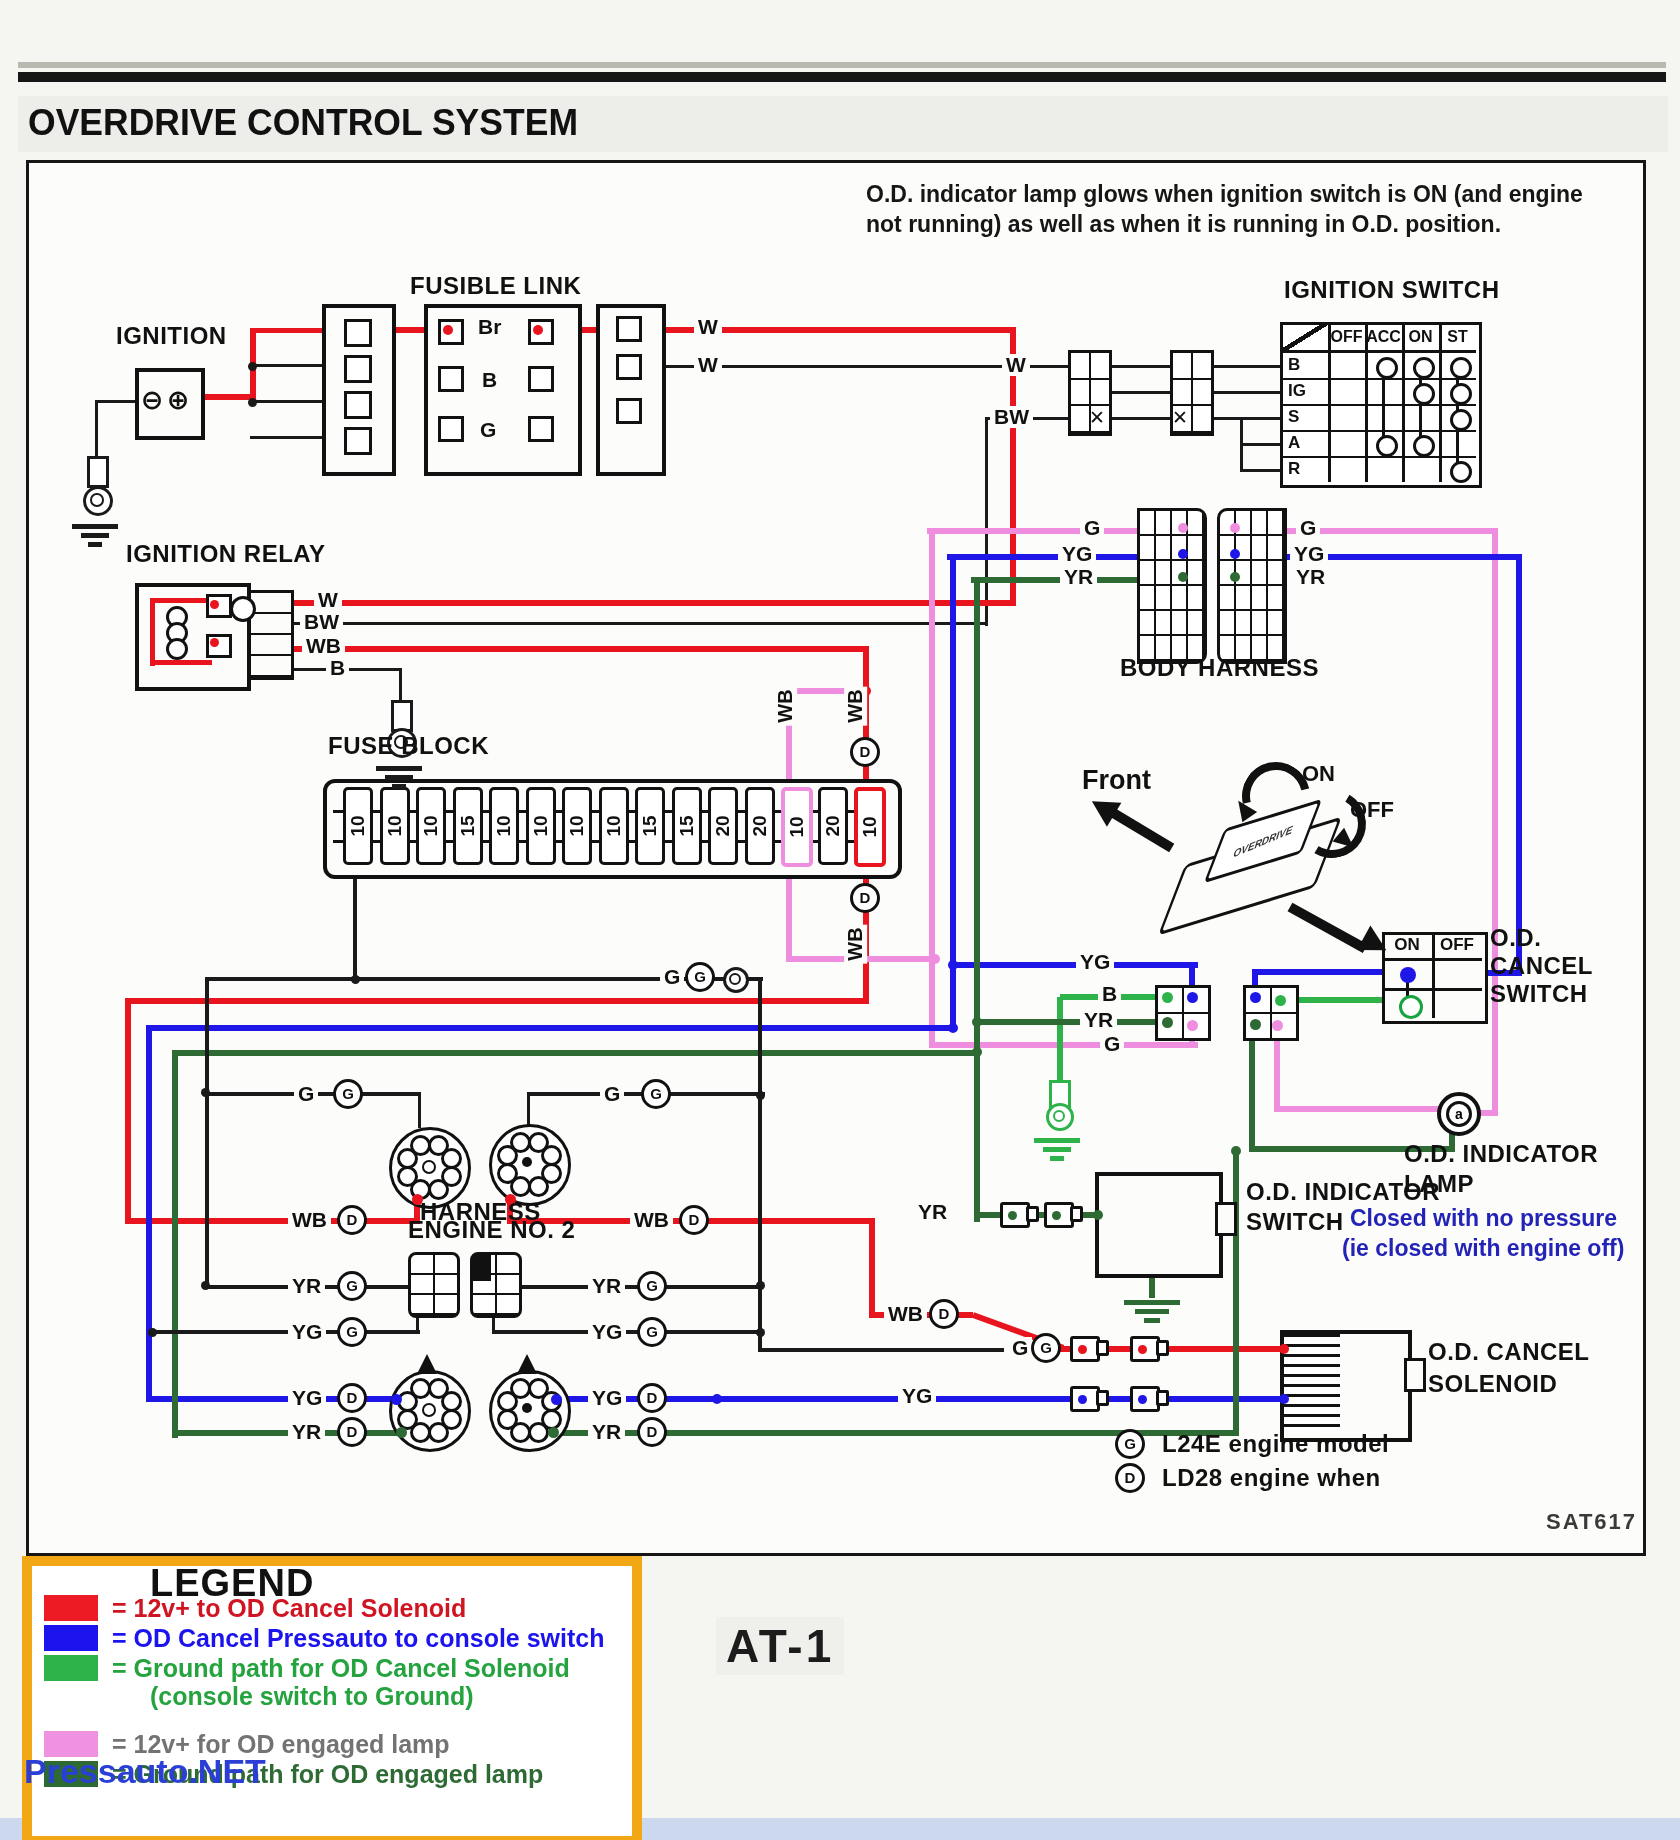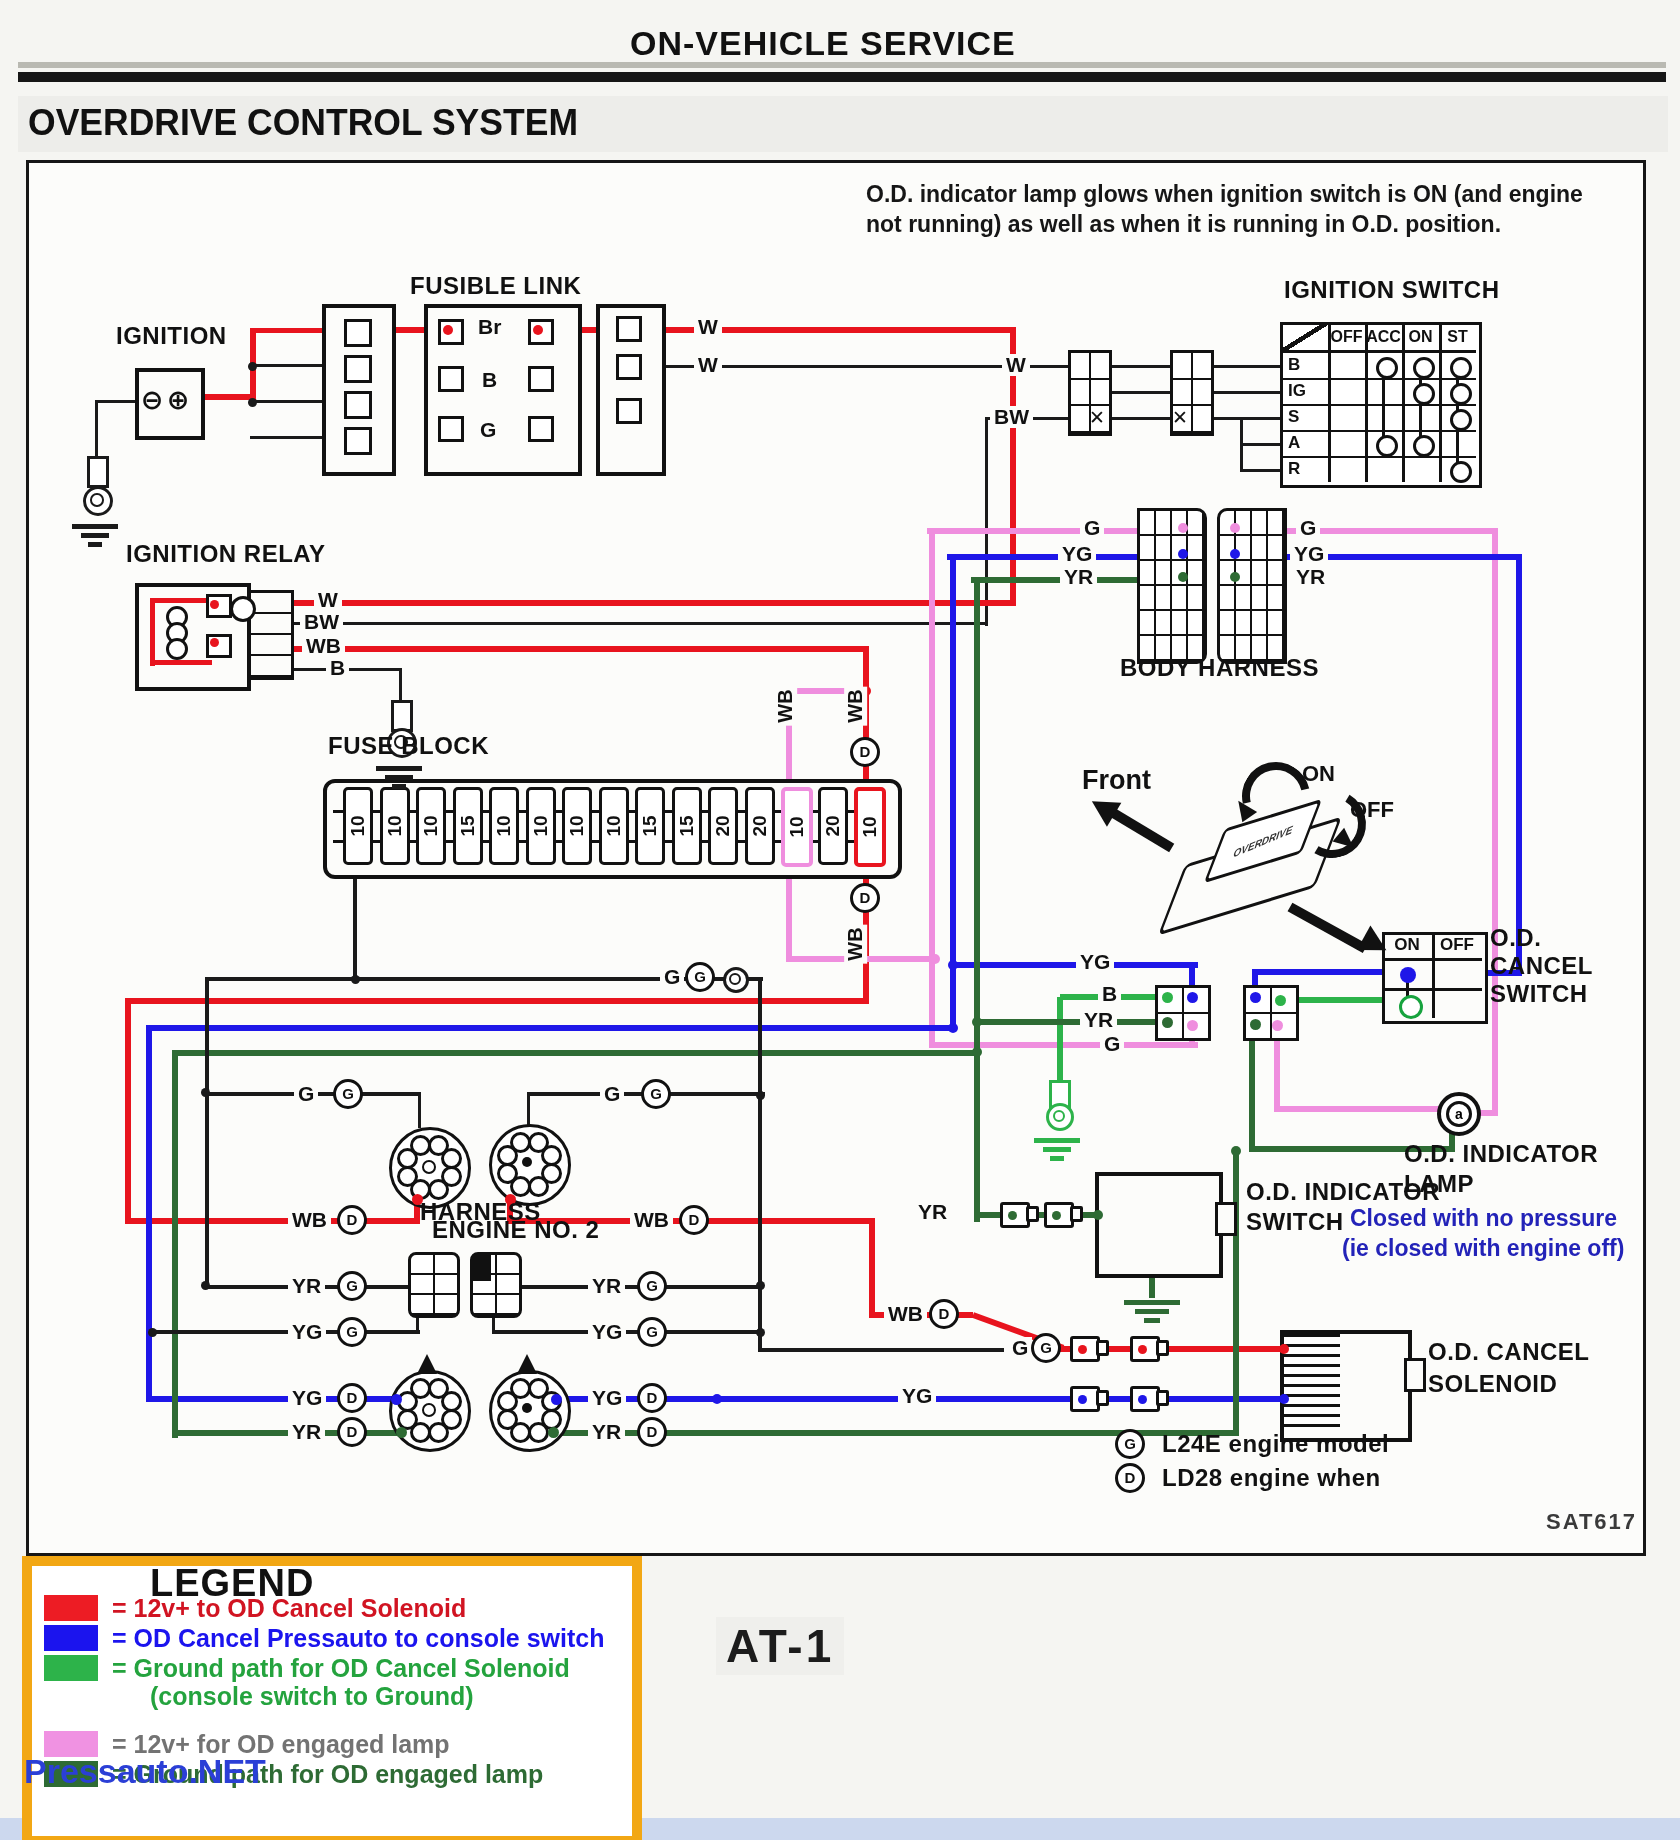--- a/index.html
+++ b/index.html
@@ -32,21 +32,20 @@
   .pin{position:absolute;border:3px solid #111;border-radius:50%;background:#fff;z-index:11;}
   .tri{position:absolute;width:0;height:0;z-index:12;}
   .legend-row-text{position:absolute;font-weight:bold;font-size:25px;white-space:nowrap;z-index:30;}
   .legend-swatch{position:absolute;z-index:30;}
 </style>
 </head>
 <body>
 
 <div id="stage">
 
-  <div class="hdr" style="left:630px;top:24px;font-size:34px;letter-spacing:1px;">ON-VEHICLE SERVICE</div>
   <div class="abs" style="left:18px;top:62px;width:1648px;height:6px;background:#b9b9b2;z-index:3;"></div>
   <div class="abs" style="left:18px;top:72px;width:1648px;height:10px;background:#161616;z-index:3;"></div>
   <div class="abs" style="left:18px;top:96px;width:1650px;height:56px;background:#ededea;z-index:1;"></div>
   <div class="hdr" style="left:28px;top:102px;font-size:37px;transform:scaleX(.96);transform-origin:left;">OVERDRIVE CONTROL SYSTEM</div>
 
   <div class="abs" style="left:26px;top:160px;width:1614px;height:1390px;border:3px solid #161616;background:#fcfcfa;z-index:2;"></div>
 
   <div class="box" style="left:135px;top:368px;width:62px;height:64px;"></div>
   <span class="term" style="left:152px;top:400px;">⊖</span>
   <span class="term" style="left:178px;top:400px;">⊕</span>
@@ -501,21 +500,21 @@
       <div class="lb" style="left: 288px; top: 1432px;">YR</div>
       <div class="lb" style="left: 588px; top: 1432px;">YR</div>
       <div class="lb" style="left: 884px; top: 1314px;">WB</div>
       <div class="lb" style="left: 1008px; top: 1348px;">G</div>
       <div class="cl" style="left: 116px; top: 336px;">IGNITION</div>
       <div class="cl" style="left: 410px; top: 278px; margin-top: 8px;">FUSIBLE LINK</div>
       <div class="cl" style="left: 1284px; top: 290px;">IGNITION SWITCH</div>
       <div class="cl" style="left: 126px; top: 554px;">IGNITION RELAY</div>
       <div class="cl" style="left: 328px; top: 746px;">FUSE BLOCK</div>
       <div class="cl" style="left: 1120px; top: 668px;">BODY HARNESS</div>
-      <div class="cl" style="left: 432px; top: 1230px;">ENGINE NO. 2</div>
+      <div class="cl" style="left: 408px; top: 1230px;">ENGINE NO. 2</div>
       <div class="cl" style="left: 420px; top: 1212px;">HARNESS</div>
       <div class="cl" style="left: 1490px; top: 938px;">O.D.</div>
       <div class="cl" style="left: 1490px; top: 966px;">CANCEL</div>
       <div class="cl" style="left: 1490px; top: 994px;">SWITCH</div>
       <div class="cl" style="left: 1404px; top: 1154px;">O.D. INDICATOR</div>
       <div class="cl" style="left: 1404px; top: 1184px;">LAMP</div>
       <div class="cl" style="left: 1246px; top: 1192px;">O.D. INDICATOR</div>
       <div class="cl" style="left: 1246px; top: 1222px;">SWITCH</div>
       <div class="cl" style="left: 1428px; top: 1352px;">O.D. CANCEL</div>
       <div class="cl" style="left: 1428px; top: 1384px;">SOLENOID</div>

